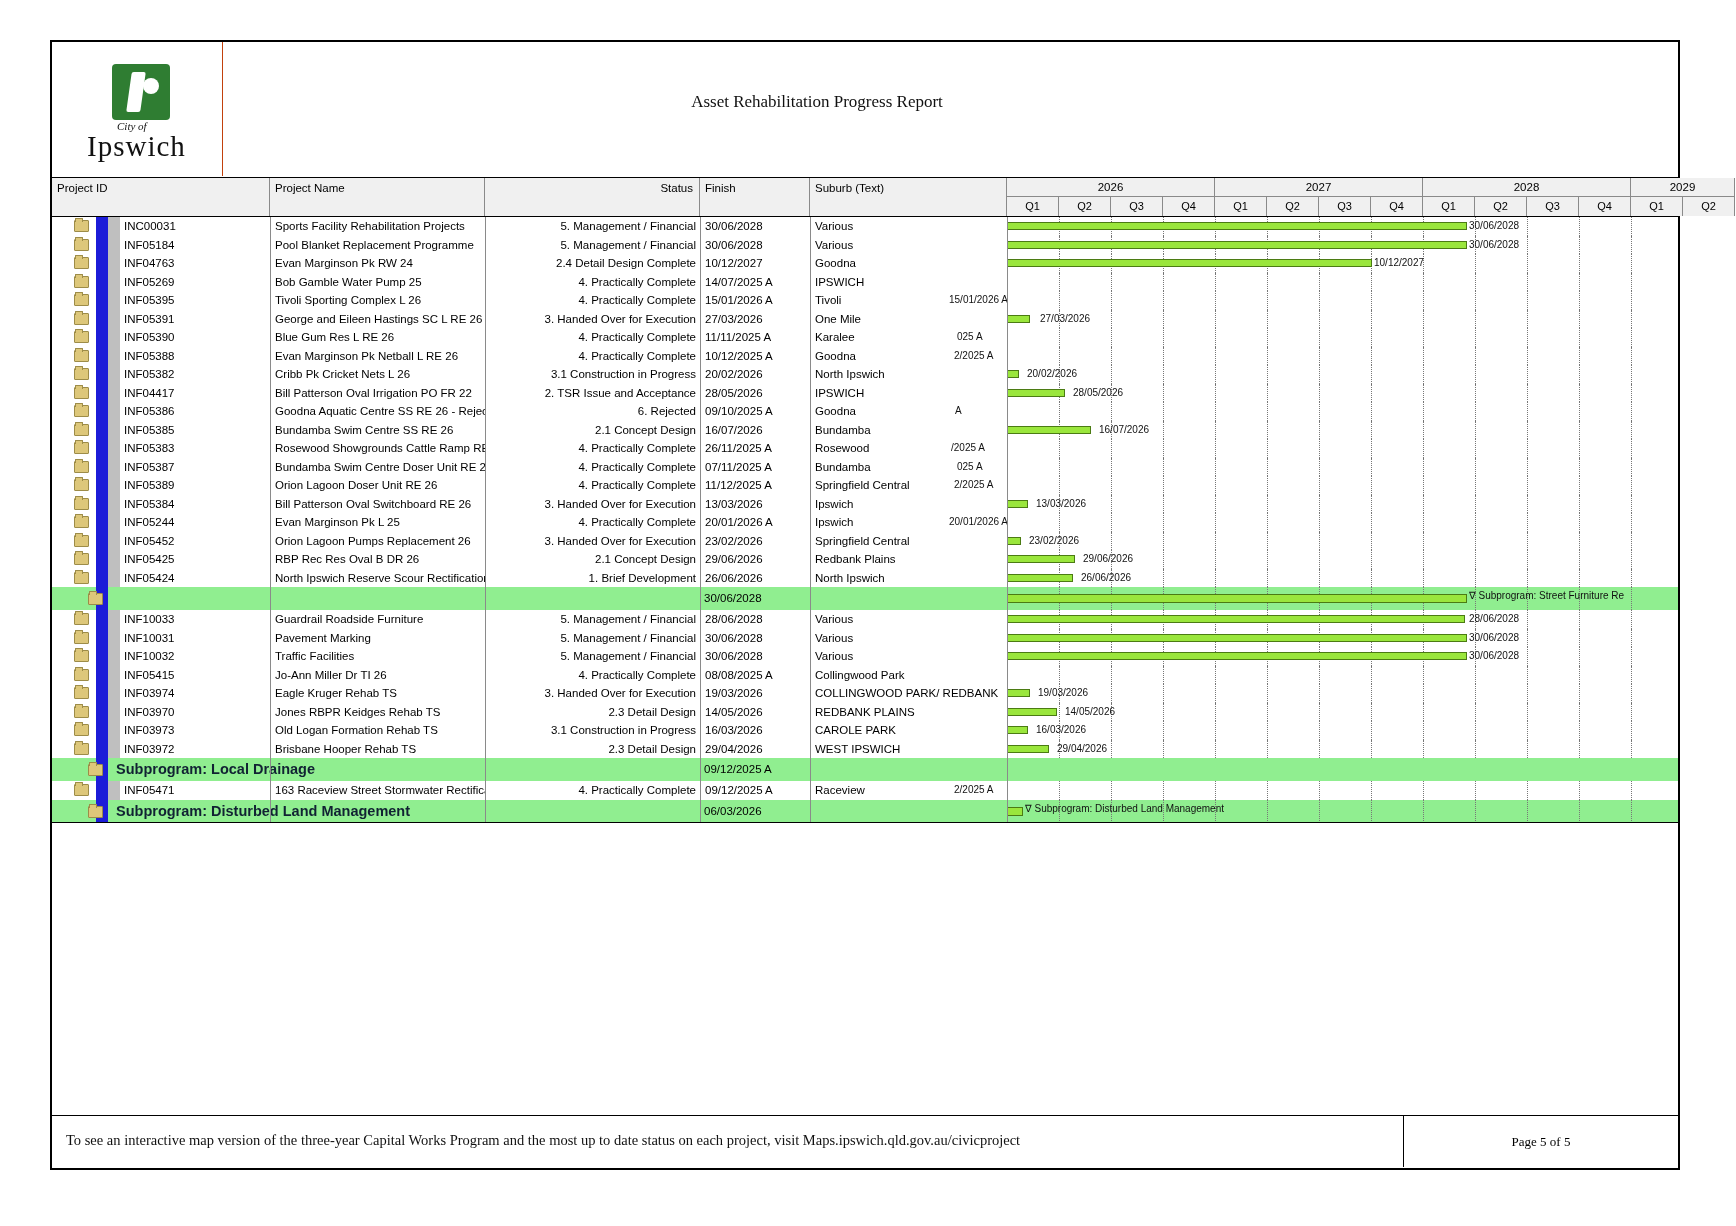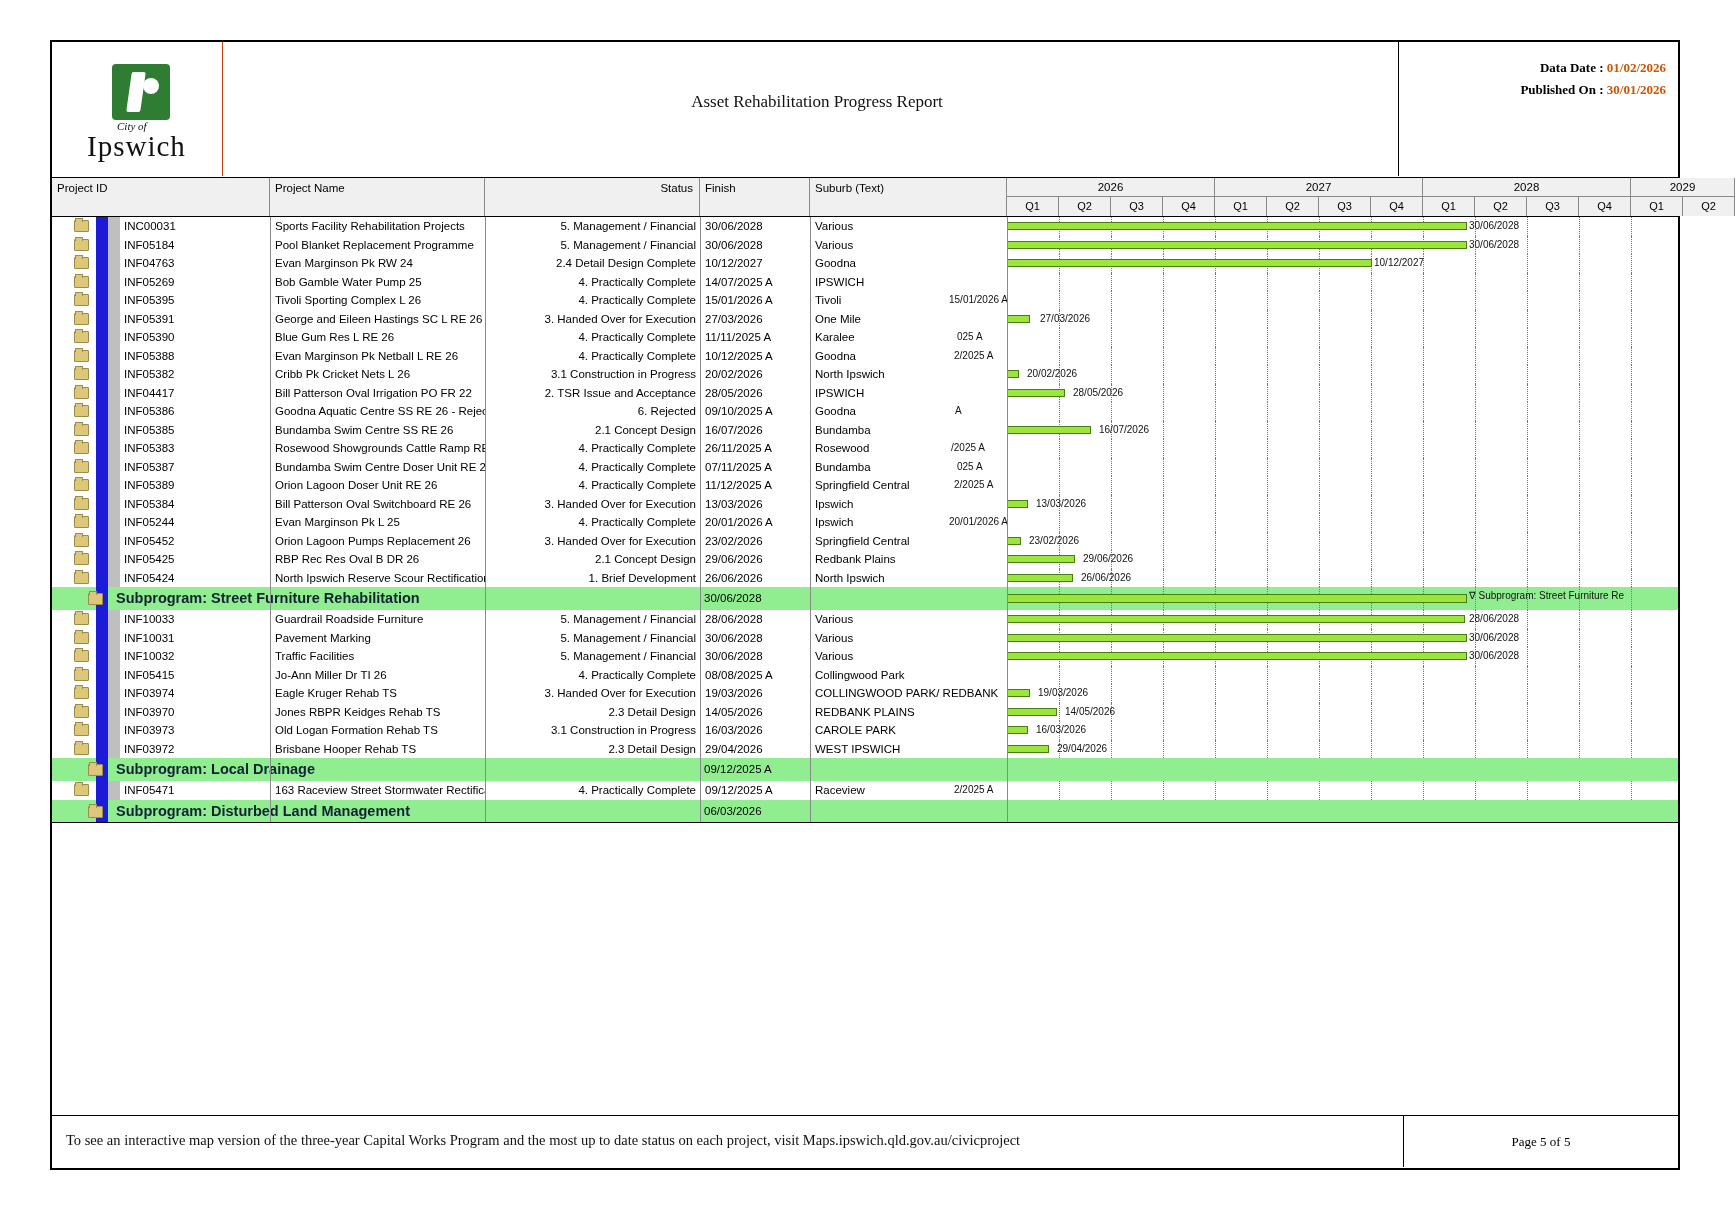--- a/index.html
+++ b/index.html
@@ -81,30 +81,20 @@
         <div class="logo-mark"></div>
         <div class="logo-cityof">City of</div>
         <div class="logo-name">Ipswich</div>
       </div>
     </div>
 
     <div class="title-wrap">
       <div class="rep-title">Asset Rehabilitation Progress Report</div>
     </div>
 
-    <div class="meta-box">
-      <div class="meta-line meta-1">
-        <span>Data Date :</span>
-        <span class="val">01/02/2026</span>
-      </div>
-      <div class="meta-line meta-2">
-        <span>Published On :</span>
-        <span class="val">30/01/2026</span>
-      </div>
-    </div>
   </div>
 
   <div class="colhdr">
     <div class="ch" style="left:0;width:218px;">Project ID</div>
     <div class="ch" style="left:218px;width:215px;">Project Name</div>
     <div class="ch right" style="left:433px;width:215px;">Status</div>
     <div class="ch" style="left:648px;width:110px;">Finish</div>
     <div class="ch" style="left:758px;width:197px;">Suburb (Text)</div>
     <div class="years" id="year-header">
         <div class="yr" style="left: 0px; width: 208px;">2026</div>
@@ -636,21 +626,20 @@
             <div class="grid-line" style="left: 520px;"></div>
             <div class="grid-line" style="left: 572px;"></div>
             <div class="grid-line" style="left: 624px;"></div>
             <div class="bar" style="left: 0px; width: 66px;"></div>
             <div class="blab" style="left: 74px;">26/06/2026</div>
           </div>
         </div>
         <div class="row sub">
           <div class="cell c-bar1" style="height: 23px;"></div>
           <div class="folder"></div>
-          <div class="cell c-id">Subprogram: Street Furniture Rehabilitation</div>
           <div class="cell c-finish">30/06/2028</div>
           <div class="gantt">
             <div class="grid-line" style="left: 52px;"></div>
             <div class="grid-line" style="left: 104px;"></div>
             <div class="grid-line" style="left: 156px;"></div>
             <div class="grid-line" style="left: 208px;"></div>
             <div class="grid-line" style="left: 260px;"></div>
             <div class="grid-line" style="left: 312px;"></div>
             <div class="grid-line" style="left: 364px;"></div>
             <div class="grid-line" style="left: 416px;"></div>
@@ -897,20 +886,36 @@
             <div class="grid-line" style="left: 572px;"></div>
             <div class="grid-line" style="left: 624px;"></div>
             <div class="blab" style="left: -53px;">2/2025 A</div>
           </div>
         </div>
         <div class="row sub">
           <div class="cell c-bar1" style="height: 23px;"></div>
           <div class="folder"></div>
           <div class="cell c-id">Subprogram: Disturbed Land Management</div>
           <div class="cell c-finish">06/03/2026</div>
+          <div class="gantt">
+            <div class="grid-line" style="left: 52px;"></div>
+            <div class="grid-line" style="left: 104px;"></div>
+            <div class="grid-line" style="left: 156px;"></div>
+            <div class="grid-line" style="left: 208px;"></div>
+            <div class="grid-line" style="left: 260px;"></div>
+            <div class="grid-line" style="left: 312px;"></div>
+            <div class="grid-line" style="left: 364px;"></div>
+            <div class="grid-line" style="left: 416px;"></div>
+            <div class="grid-line" style="left: 468px;"></div>
+            <div class="grid-line" style="left: 520px;"></div>
+            <div class="grid-line" style="left: 572px;"></div>
+            <div class="grid-line" style="left: 624px;"></div>
+            <div class="bar" style="left: 0px; width: 16px;"></div>
+            <div class="blab" style="left: 18px;">∇ Subprogram: Disturbed Land Management</div>
+          </div>
         </div>
         <div class="row">
           <div class="cell c-bar1"></div>
           <div class="cell c-bar2"></div>
           <div class="cell c-id">INF04475</div>
           <div class="cell c-name">Woogaroo Closed Landfill Leachate and Gas</div>
           <div class="cell c-status">3. Handed Over for Execution</div>
           <div class="cell c-finish">06/03/2026</div>
           <div class="cell c-suburb">Goodna</div>
           <div class="gantt">

